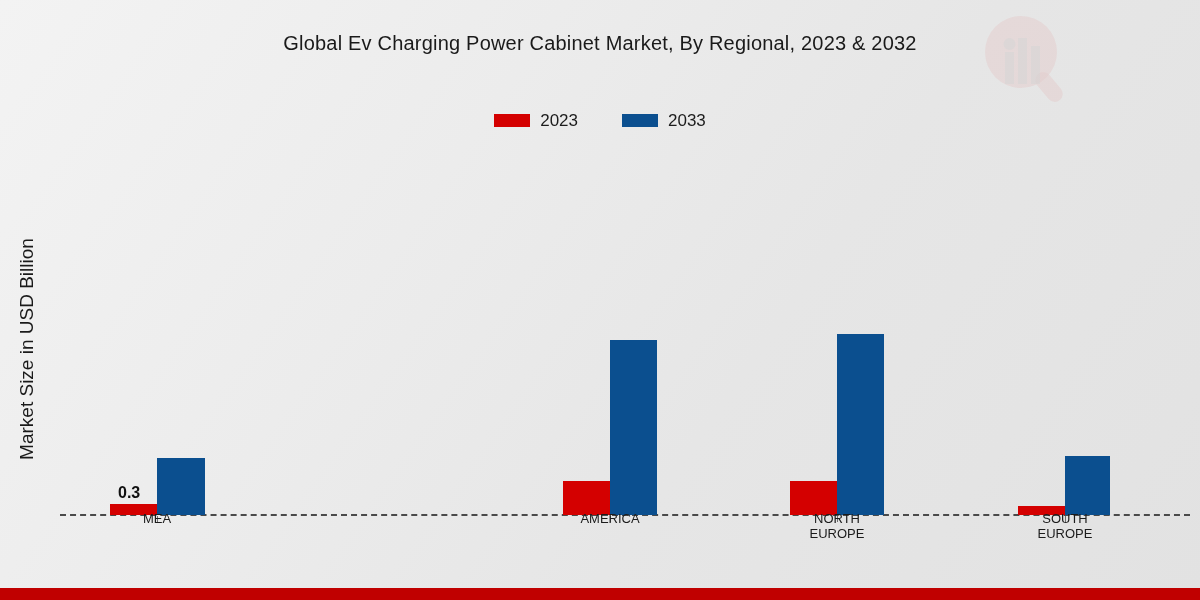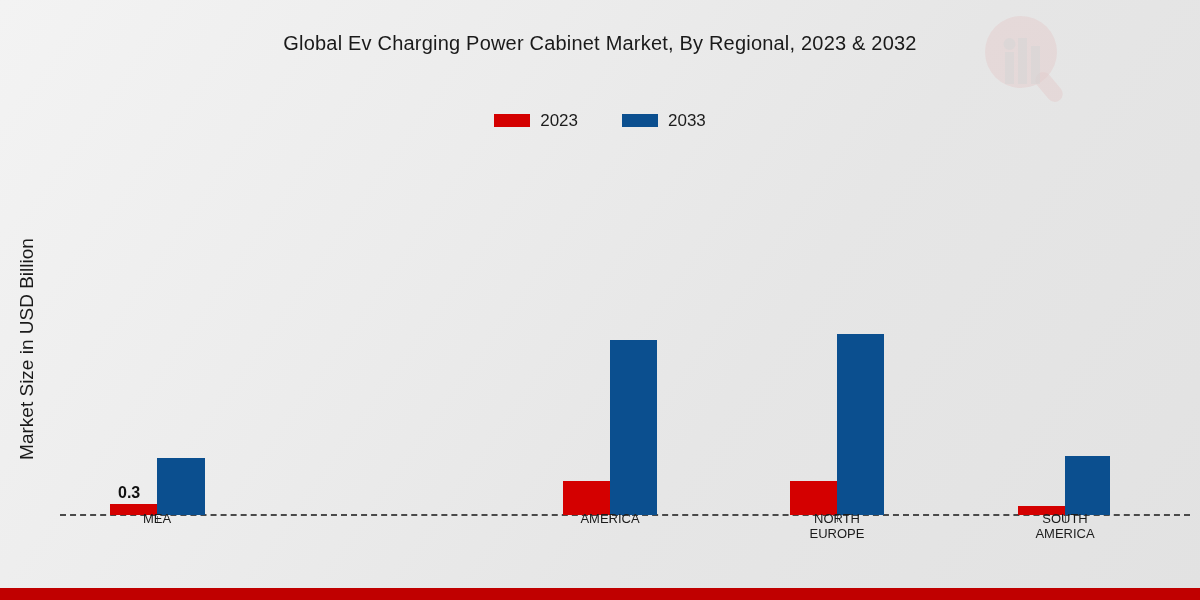--- a/index.html
+++ b/index.html
@@ -214,20 +214,20 @@
       <div class="tick"></div>
       <div class="cat-label">NORTH
 EUROPE</div>
     </div>
 
     <div class="bar-group" style="left:958px; width:94px;">
       <div class="bar series-2023" style="width:48px; height:9px; background:#d40000;"></div>
       <div class="bar series-2032" style="width:45px; height:59px; background:#0b4f8f;"></div>
       <div class="tick"></div>
       <div class="cat-label">SOUTH
-AMERICA</div>
+EUROPE</div>
     </div>
 
   </div>
 
   <div class="footer-bar" style="background:#c00000"></div>
 
 </div>
 
 </body></html>

